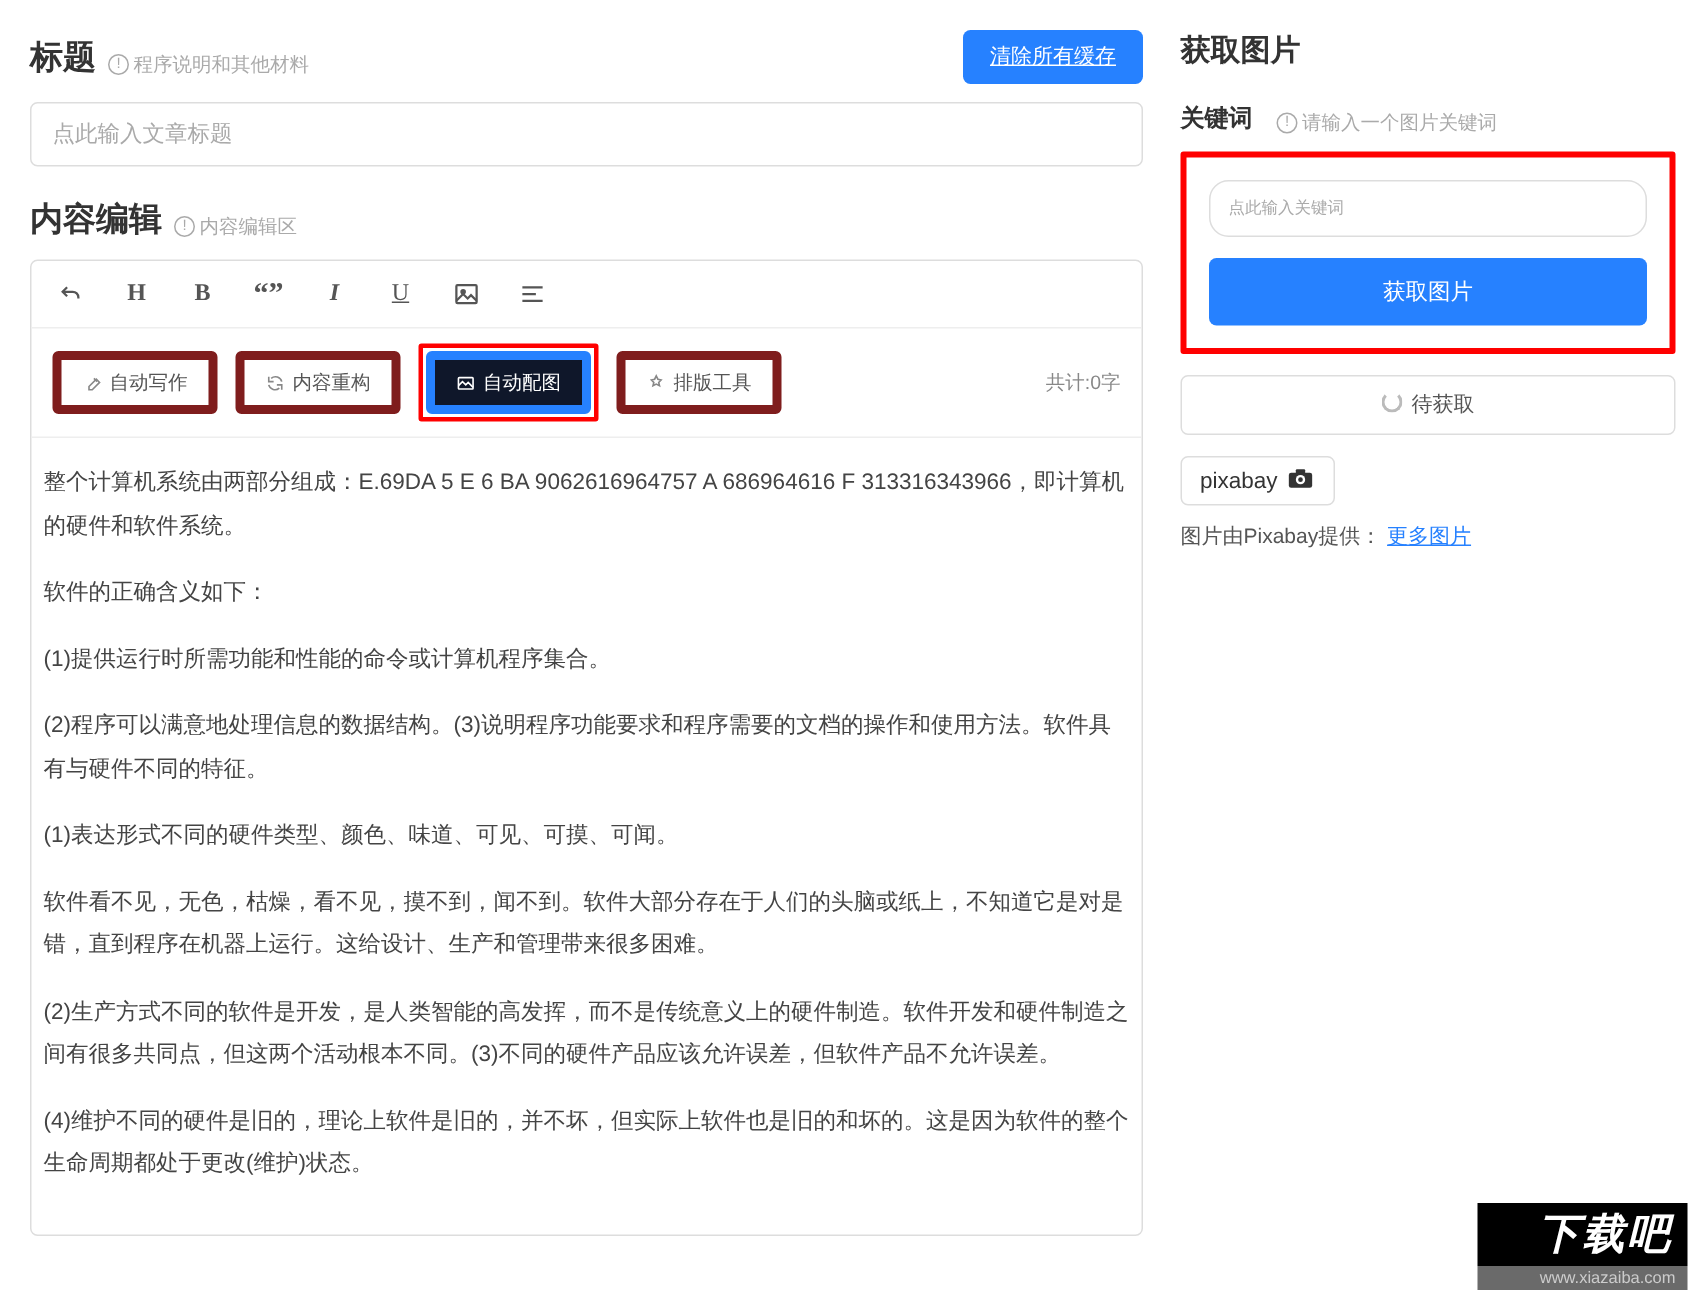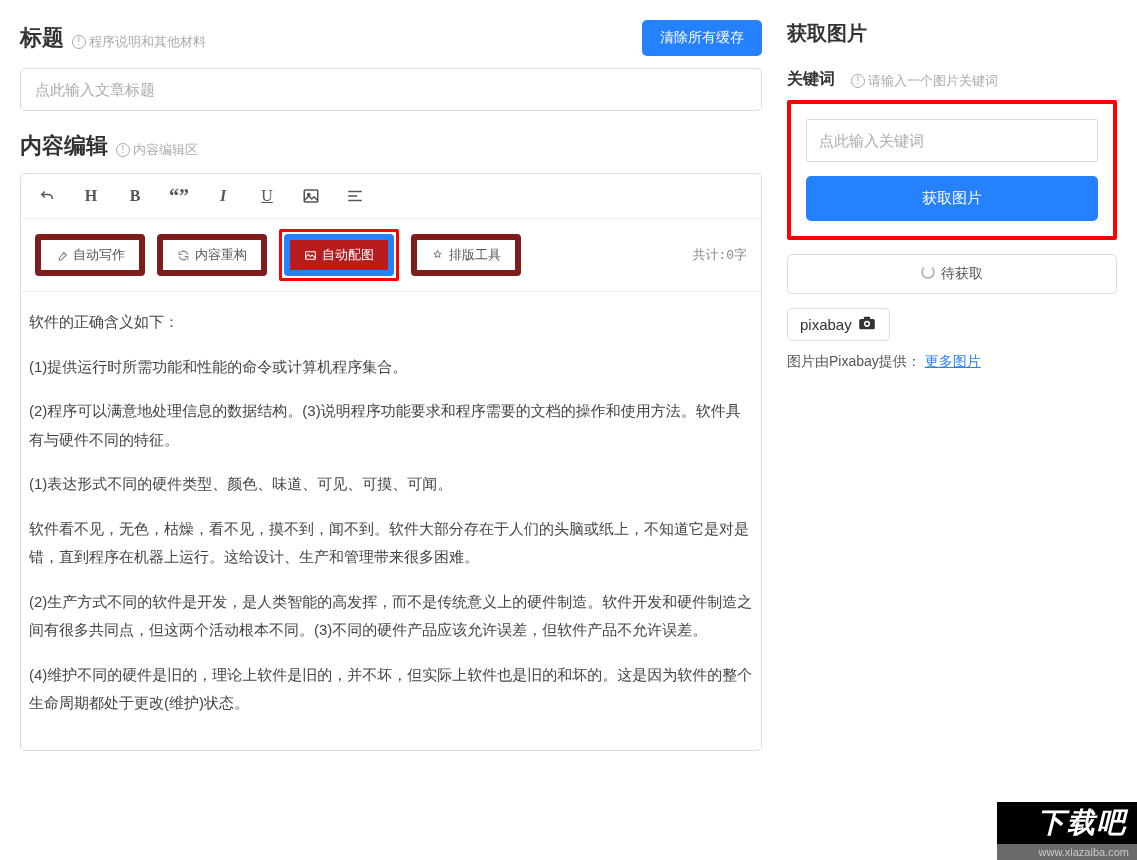--- a/index.html
+++ b/index.html
@@ -14,21 +14,21 @@
 .container { display: flex; padding: 20px; gap: 25px; }
 .left-col { flex: 1; min-width: 0; }
 .right-col { width: 330px; }
 
 
 .title-row { display: flex; align-items: center; justify-content: space-between; margin-bottom: 12px; }
 .title-left { display: flex; align-items: baseline; gap: 8px; }
 .section-heading { font-size: 22px; font-weight: 700; color: #333; }
 .hint { font-size: 13px; color: #aaa; display: inline-flex; align-items: center; gap: 3px; }
 .hint-icon { display: inline-flex; width: 14px; height: 14px; border: 1px solid #aaa; border-radius: 50%; align-items: center; justify-content: center; font-size: 10px; color: #aaa; }
-.btn-primary { background: #2681ff; color: #fff; border: none; border-radius: 5px; padding: 9px 18px; font-size: 14px; cursor: pointer; }
+.btn-primary { background: #2681ff; color: #fff; border: none; border-radius: 5px; padding: 9px 18px; font-size: 14px; cursor: pointer; text-decoration: underline; }
 
 .title-input {
   width: 100%;
   padding: 12px 14px;
   border: 1px solid #ddd;
   border-radius: 5px;
   font-size: 15px;
   color: #333;
   margin-bottom: 20px;
 }
@@ -48,54 +48,54 @@
   color: #555;
   border-radius: 4px;
   padding: 6px 14px;
   font-size: 13px;
   cursor: pointer;
   display: inline-flex;
   align-items: center;
   gap: 5px;
 }
 .action-btn.active {
-  background: #b91c1c;
+  background: #0f172a;
   border-color: #2681ff;
   color: #fff;
   justify-content: space-between;
 }
 .highlight-red { border: 3px solid #ff0000; padding: 2px; display: inline-block; border-radius: 2px; }
-.counter { margin-left: auto; font-size: 13px; color: #888; font-family: Liberation Mono, monospace; }
+.counter { margin-left: auto; font-size: 13px; color: #888; }
 .action-icon { width: 13px; height: 13px; }
 
 
 .content-area { padding: 16px 8px 16px 8px; font-size: 15px; line-height: 1.9; color: #444; }
 .content-area p { margin-bottom: 16px; }
 
 
 .right-section-title { font-size: 20px; font-weight: 700; color: #333; margin-bottom: 22px; }
 .kw-label-row { display: flex; align-items: baseline; gap: 16px; margin-bottom: 10px; }
 .kw-label { font-size: 16px; font-weight: 700; color: #333; }
 .kw-panel { border: 4px solid #ff0000; padding: 15px; border-radius: 2px; margin-bottom: 14px; }
-.kw-input { width: 100%; padding: 12px; border: 1px solid #ddd; border-radius: 2px; font-size: 15px; margin-bottom: 14px; }
+.kw-input { width: 100%; padding: 12px; border: 1px solid #ddd; border-radius: 13px; font-size: 11px; margin-bottom: 14px; }
 .kw-input::placeholder { color: #aaa; }
 .btn-get-img { width: 100%; background: #2681ff; color: #fff; border: none; border-radius: 5px; padding: 13px; font-size: 15px; cursor: pointer; }
 
 .pending-box { border: 1px solid #ddd; border-radius: 5px; padding: 10px; text-align: center; color: #555; font-size: 14px; display: flex; align-items: flex-start; justify-content: center; gap: 6px; margin-bottom: 14px; }
 .spinner { width: 14px; height: 14px; border: 2px solid #bbb; border-top-color: transparent; border-radius: 50%; display: inline-block; }
 
 .pixabay-badge { border: 1px solid #ddd; border-radius: 5px; padding: 7px 12px; display: inline-flex; align-items: center; gap: 5px; font-size: 15px; color: #333; margin-bottom: 12px; font-weight: 500; }
 .pixabay-badge .cam { font-size: 14px; }
 .img-credit { font-size: 14px; color: #555; margin-bottom: 14px; }
 .img-credit a { color: #2681ff; text-decoration: underline; }
 .tip-line { font-size: 13px; color: #aaa; display: flex; align-items: center; gap: 5px; }
 .cloud-icon { width: 14px; height: 14px; }
 
 
-.watermark { position: absolute; right: 0; bottom: 0; width: 140px; }
+.watermark { position: absolute; right: 12px; bottom: 0; width: 140px; }
 .wm-black { background: #000; color: #fff; font-weight: 900; font-size: 28px; padding: 2px 10px; font-style: italic; letter-spacing: 2px; display: flex; justify-content: flex-end; }
 .wm-gray { background: rgba(80,80,80,0.85); color: #ccc; font-size: 11px; padding: 2px 8px; text-align: right; }
 </style>
 </head>
 <body>
 
 <div class="container">
   <div class="left-col">
     
     <div class="title-row">
@@ -179,20 +179,21 @@
         <button class="action-btn">
           <svg class="action-icon" viewBox="0 0 24 24" fill="none" stroke="#888" stroke-width="2">
               <path d="M12 3l2 4 4 1-3 3 1 4-4-2-4 2 1-4-3-3 4-1z"></path>
             </svg>
           <span>排版工具</span>
         </button>
         <span class="counter">共计:0字</span>
       </div>
 
       <div class="content-area">
+        <p>整个计算机系统由两部分组成：E.69DA 5 E 6 BA 9062616964757 A 686964616 F 313316343966，即计算机的硬件和软件系统。</p>
         <p>软件的正确含义如下：</p>
         <p>(1)提供运行时所需功能和性能的命令或计算机程序集合。</p>
         <p>(2)程序可以满意地处理信息的数据结构。(3)说明程序功能要求和程序需要的文档的操作和使用方法。软件具有与硬件不同的特征。</p>
         <p>(1)表达形式不同的硬件类型、颜色、味道、可见、可摸、可闻。</p>
         <p>软件看不见，无色，枯燥，看不见，摸不到，闻不到。软件大部分存在于人们的头脑或纸上，不知道它是对是错，直到程序在机器上运行。这给设计、生产和管理带来很多困难。</p>
         <p>(2)生产方式不同的软件是开发，是人类智能的高发挥，而不是传统意义上的硬件制造。软件开发和硬件制造之间有很多共同点，但这两个活动根本不同。(3)不同的硬件产品应该允许误差，但软件产品不允许误差。</p>
         <p>(4)维护不同的硬件是旧的，理论上软件是旧的，并不坏，但实际上软件也是旧的和坏的。这是因为软件的整个生命周期都处于更改(维护)状态。</p>
       </div>
     </div>
   </div>

